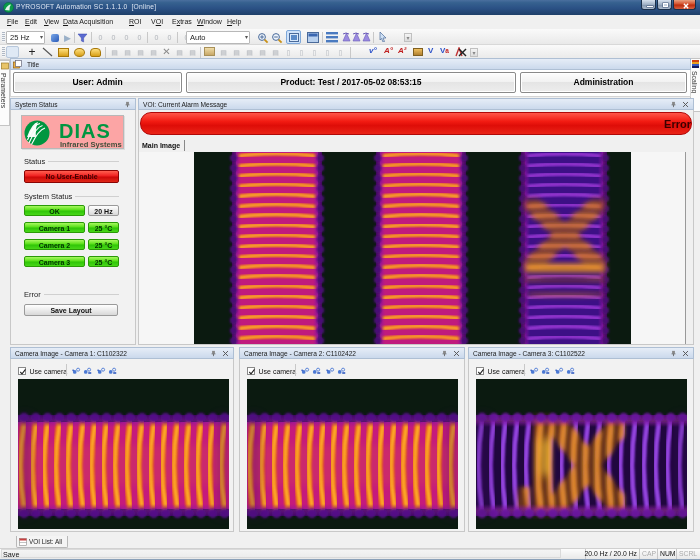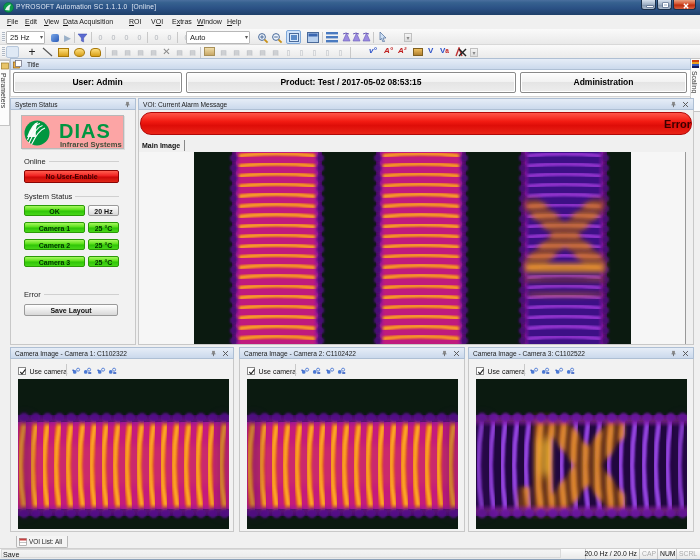--- a/index.html
+++ b/index.html
@@ -228,21 +228,21 @@
         <path d="M5 21 Q10 7 16 6 Q13 13 14 21 Z" fill="#fff" stroke="none" opacity="0.95"></path>
         <path d="M5.5 24 Q12 8 18 7.5" stroke-width="1.1"></path>
         <path d="M7 27 Q14 11 20.5 9.5" stroke-width="1.1"></path>
         <path d="M9.5 28.5 Q16.5 14 23 12" stroke-width="1.1"></path>
       </g>
       <text x="37" y="21.5" font-family="Liberation Sans,sans-serif" font-size="20" font-weight="bold" fill="#009640" letter-spacing="1">DIAS</text>
       <text x="38" y="31" font-family="Liberation Sans,sans-serif" font-size="7.6" font-weight="bold" fill="#44503c">Infrared Systems</text>
     </svg>
   </div>
 <div class="gline" style="left:24px;top:161px;width:95px"></div>
-<div class="lbl" style="left:24px;top:157px">Online</div>
+<div class="lbl" style="left:24px;top:157px">Status</div>
 <div class="abs" style="left:24px;top:170px;width:95px;height:13px;background:linear-gradient(#ff6050 0%,#f02020 45%,#cc0808 55%,#e02818 100%);border:1px solid #8a0404;border-radius:2px;text-align:center;font-size:7px;font-weight:bold;color:#400000;line-height:12px">No User-Enable</div>
 <div class="gline" style="left:24px;top:196px;width:95px"></div>
 <div class="lbl" style="left:24px;top:192px">System Status</div>
 <div class="gbtn" style="left:24px;top:205px;width:61px;height:11px;font-size:7px;line-height:11px">OK</div>
 <div class="wbtn" style="left:88px;top:205px;width:31px;height:11px;font-size:7px;line-height:11px">20 Hz</div>
 <div class="gbtn" style="left:24px;top:222px;width:61px;height:11px;font-size:7px;line-height:11px">Camera 1</div>
 <div class="gbtn" style="left:88px;top:222px;width:31px;height:11px;font-size:7px;line-height:11px">25 °C</div>
 <div class="gbtn" style="left:24px;top:239px;width:61px;height:11px;font-size:7px;line-height:11px">Camera 2</div>
 <div class="gbtn" style="left:88px;top:239px;width:31px;height:11px;font-size:7px;line-height:11px">25 °C</div>
 <div class="gbtn" style="left:24px;top:256px;width:61px;height:11px;font-size:7px;line-height:11px">Camera 3</div>

